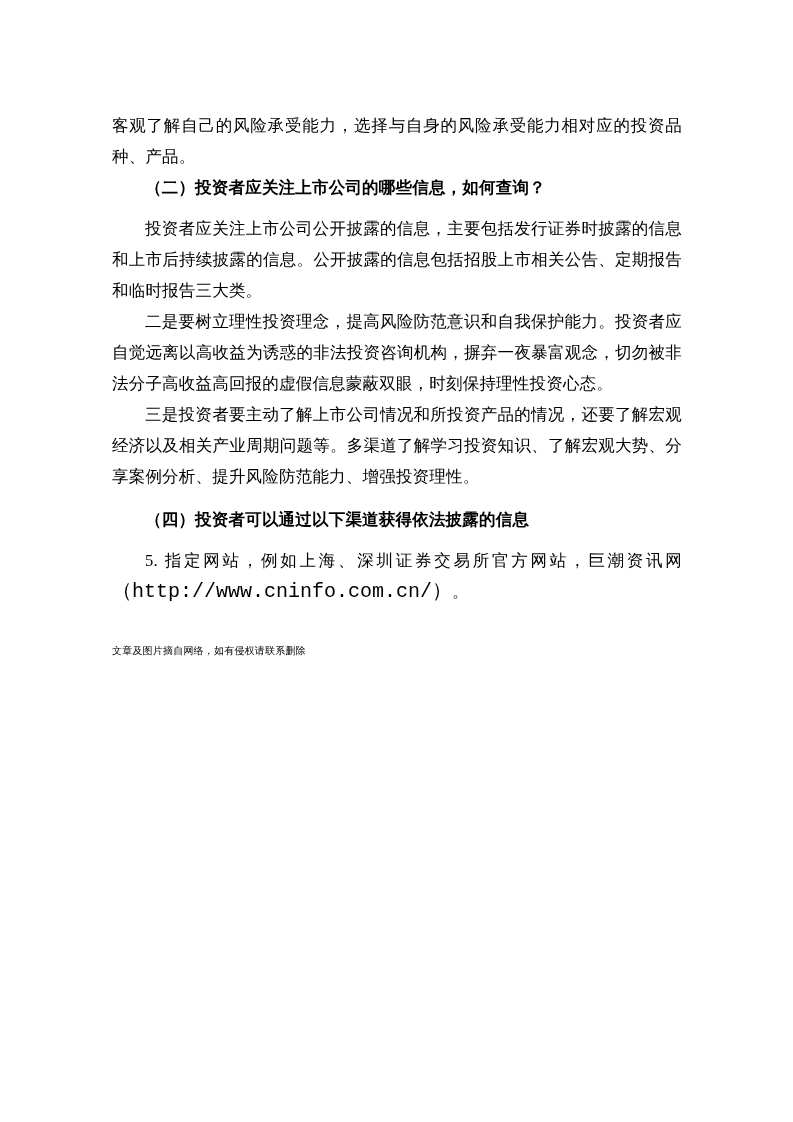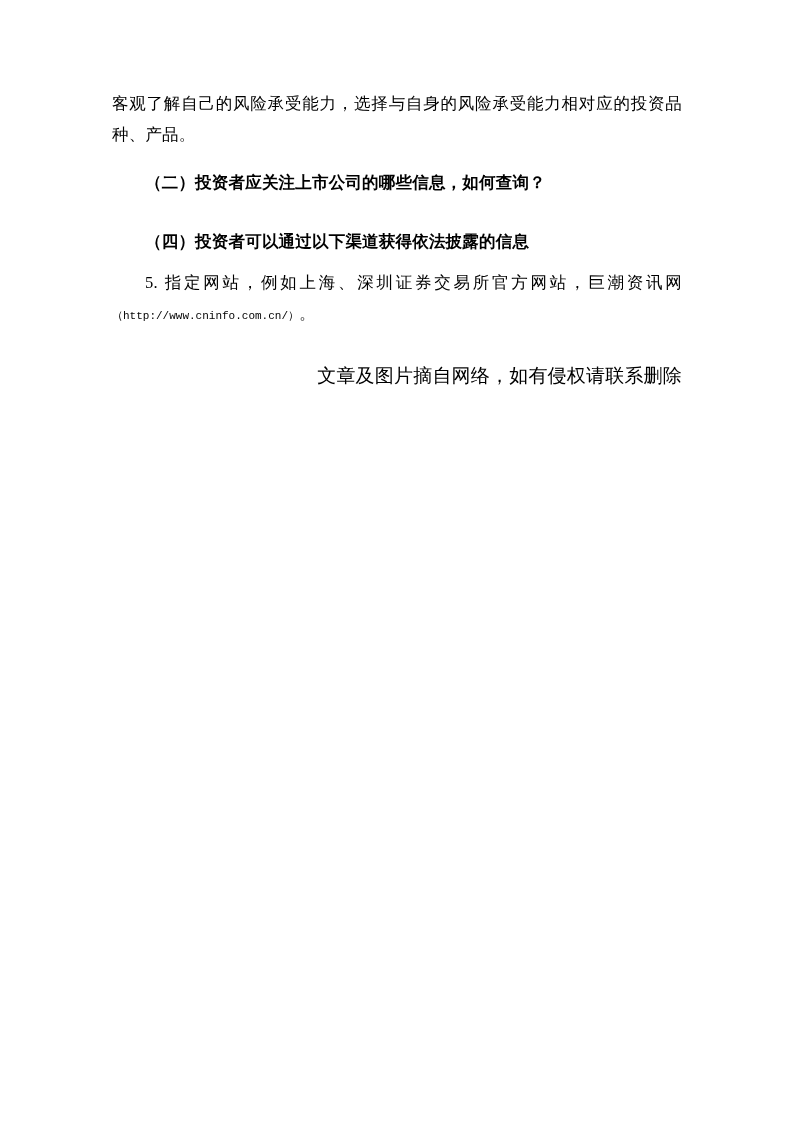--- a/index.html
+++ b/index.html
@@ -30,57 +30,59 @@
     color: #000000;
     text-align: justify;
     text-justify: inter-ideograph;
     letter-spacing: 0.2px;
   }
   p.body-text {
     text-indent: 33px;
   }
   p.cont {
     text-indent: 0;
+    margin-top: 22px;
   }
   p.heading {
     font-weight: bold;
     text-indent: 33px;
-    margin-top: 17px;
     margin-bottom: 10px;
   }
   p.heading.tight {
-    margin-top: 28px;
+    margin-top: 12px;
   }
   .mono-inline {
     font-family: "Liberation Mono", "DejaVu Sans Mono", monospace;
-    font-size: 11px;
+    font-size: 20px;
     letter-spacing: 0px;
   }
   p.footnote {
     margin-top: 30px;
-    text-align: right;
-    font-size: 19px;
+    font-size: 10px;
     line-height: 28px;
     text-indent: 0;
   }
 </style>
 </head>
 <body>
 
 <div class="page">
   <div class="content">
 
     <p class="cont">客观了解自己的风险承受能力，选择与自身的风险承受能力相对应的投资品种、产品。</p>
 
     <p class="heading">（二）投资者应关注上市公司的哪些信息，如何查询？</p>
 
+    <p class="body-text">投资者应关注上市公司公开披露的信息，主要包括发行证券时披露的信息和上市后持续披露的信息。公开披露的信息包括招股上市相关公告、定期报告和临时报告三大类。</p>
 
 
 
+    <p class="body-text">二是要树立理性投资理念，提高风险防范意识和自我保护能力。投资者应自觉远离以高收益为诱惑的非法投资咨询机构，摒弃一夜暴富观念，切勿被非法分子高收益高回报的虚假信息蒙蔽双眼，时刻保持理性投资心态。</p>
 
+    <p class="body-text">三是投资者要主动了解上市公司情况和所投资产品的情况，还要了解宏观经济以及相关产业周期问题等。多渠道了解学习投资知识、了解宏观大势、分享案例分析、提升风险防范能力、增强投资理性。</p>
 
     <p class="heading tight">（四）投资者可以通过以下渠道获得依法披露的信息</p>
 
 
     <p class="body-text"><span>5. 指定网站，例如上海、深圳证券交易所官方网站，巨潮资讯网</span><span class="mono-inline">（http://www.cninfo.com.cn/）</span><span>。</span></p>
 
 
     <p class="footnote">文章及图片摘自网络，如有侵权请联系删除</p>
 
   </div>

